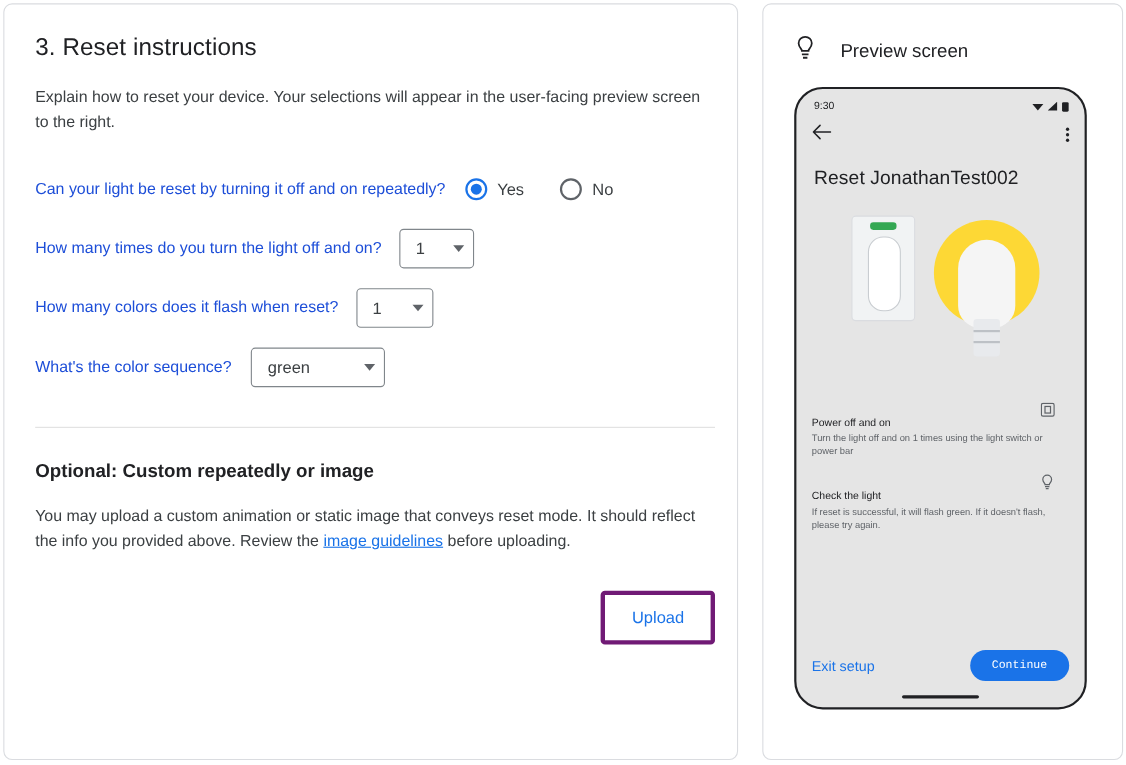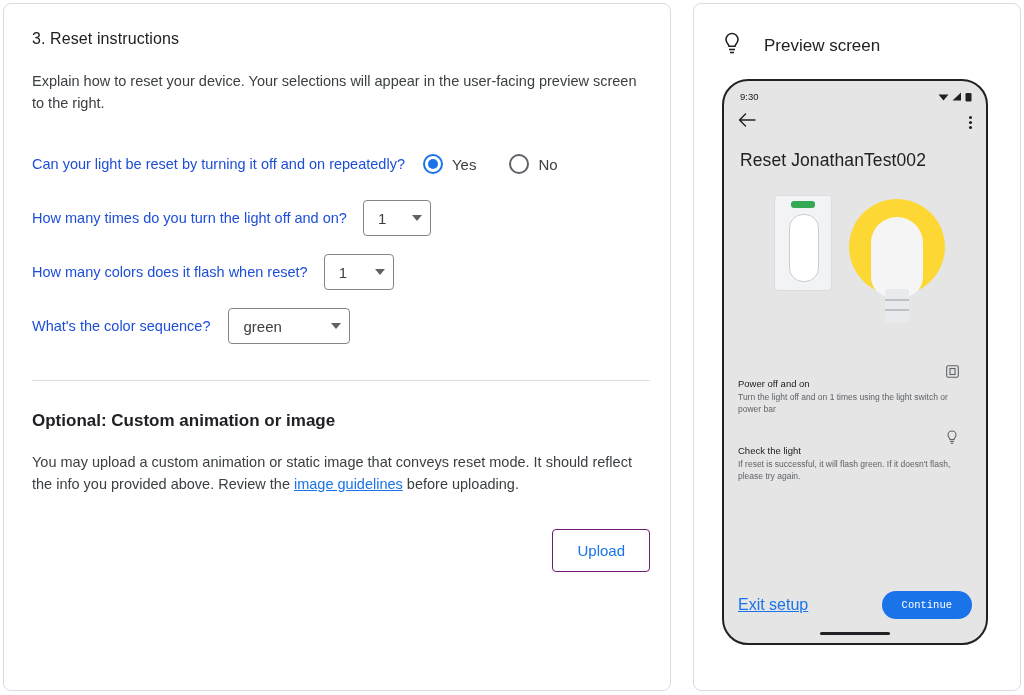--- a/index.html
+++ b/index.html
@@ -26,21 +26,21 @@
     height: 688px;
     background: #ffffff;
     border: 1px solid #dadce0;
     border-radius: 8px;
     box-sizing: border-box;
   }
   .left-inner {
     padding: 26px 28px 0 28px;
   }
   .section-title {
-    font-size: 16px;
+    font-size: 22px;
     color: #202124;
     font-weight: 400;
     letter-spacing: 0.1px;
     margin: 0 0 22px 0;
   }
   .section-desc {
     font-size: 14.5px;
     line-height: 22px;
     color: #3c4043;
     margin: 0 0 30px 0;
@@ -145,21 +145,21 @@
     text-decoration: underline;
     cursor: pointer;
   }
   .upload-row {
     display: flex;
     justify-content: flex-end;
     width: 618px;
     margin-top: 34px;
   }
   .upload-btn {
-    border: 1px solid #701a75;
+    border: 4px solid #701a75;
     border-radius: 4px;
     background: #fff;
     color: #1a73e8;
     font-size: 15px;
     padding: 12px 24px;
     cursor: pointer;
     font-family: "Liberation Sans", sans-serif;
   }
 
   
@@ -321,23 +321,22 @@
     position: absolute;
     left: 0;
     right: 0;
     bottom: 24px;
     display: flex;
     align-items: center;
     justify-content: space-between;
     padding: 0 14px;
   }
   .exit-link {
-    font-size: 16px;
+    font-size: 13px;
     color: #1a73e8;
-    text-decoration: underline;
     cursor: pointer;
   }
   .continue-btn {
     background: #1a73e8;
     color: #fff;
     font-size: 10.5px;
     border: none;
     border-radius: 14px;
     padding: 8px 20px;
     cursor: pointer;
@@ -406,21 +405,21 @@
       <div class="q-row">
         <span class="q-label">What's the color sequence?</span>
         <div class="select-box sel-seq">
           <span class="select-value">green</span>
           <span class="caret"></span>
         </div>
       </div>
 
       <div class="divider"></div>
 
-      <h3 class="sub-title">Optional: Custom animation or image</h3>
+      <h3 class="sub-title">Optional: Custom repeatedly or image</h3>
       <p class="section-desc" style="margin-bottom:0;"><span>You may upload a custom animation or static image that conveys reset mode. It should reflect the info you provided above. Review the </span><a class="link">image guidelines</a><span> before uploading.</span></p>
 
       <div class="upload-row">
         <button class="upload-btn">Upload</button>
       </div>
     </div>
   </div>
 
   <div class="right-card">
     <div class="preview-header">

